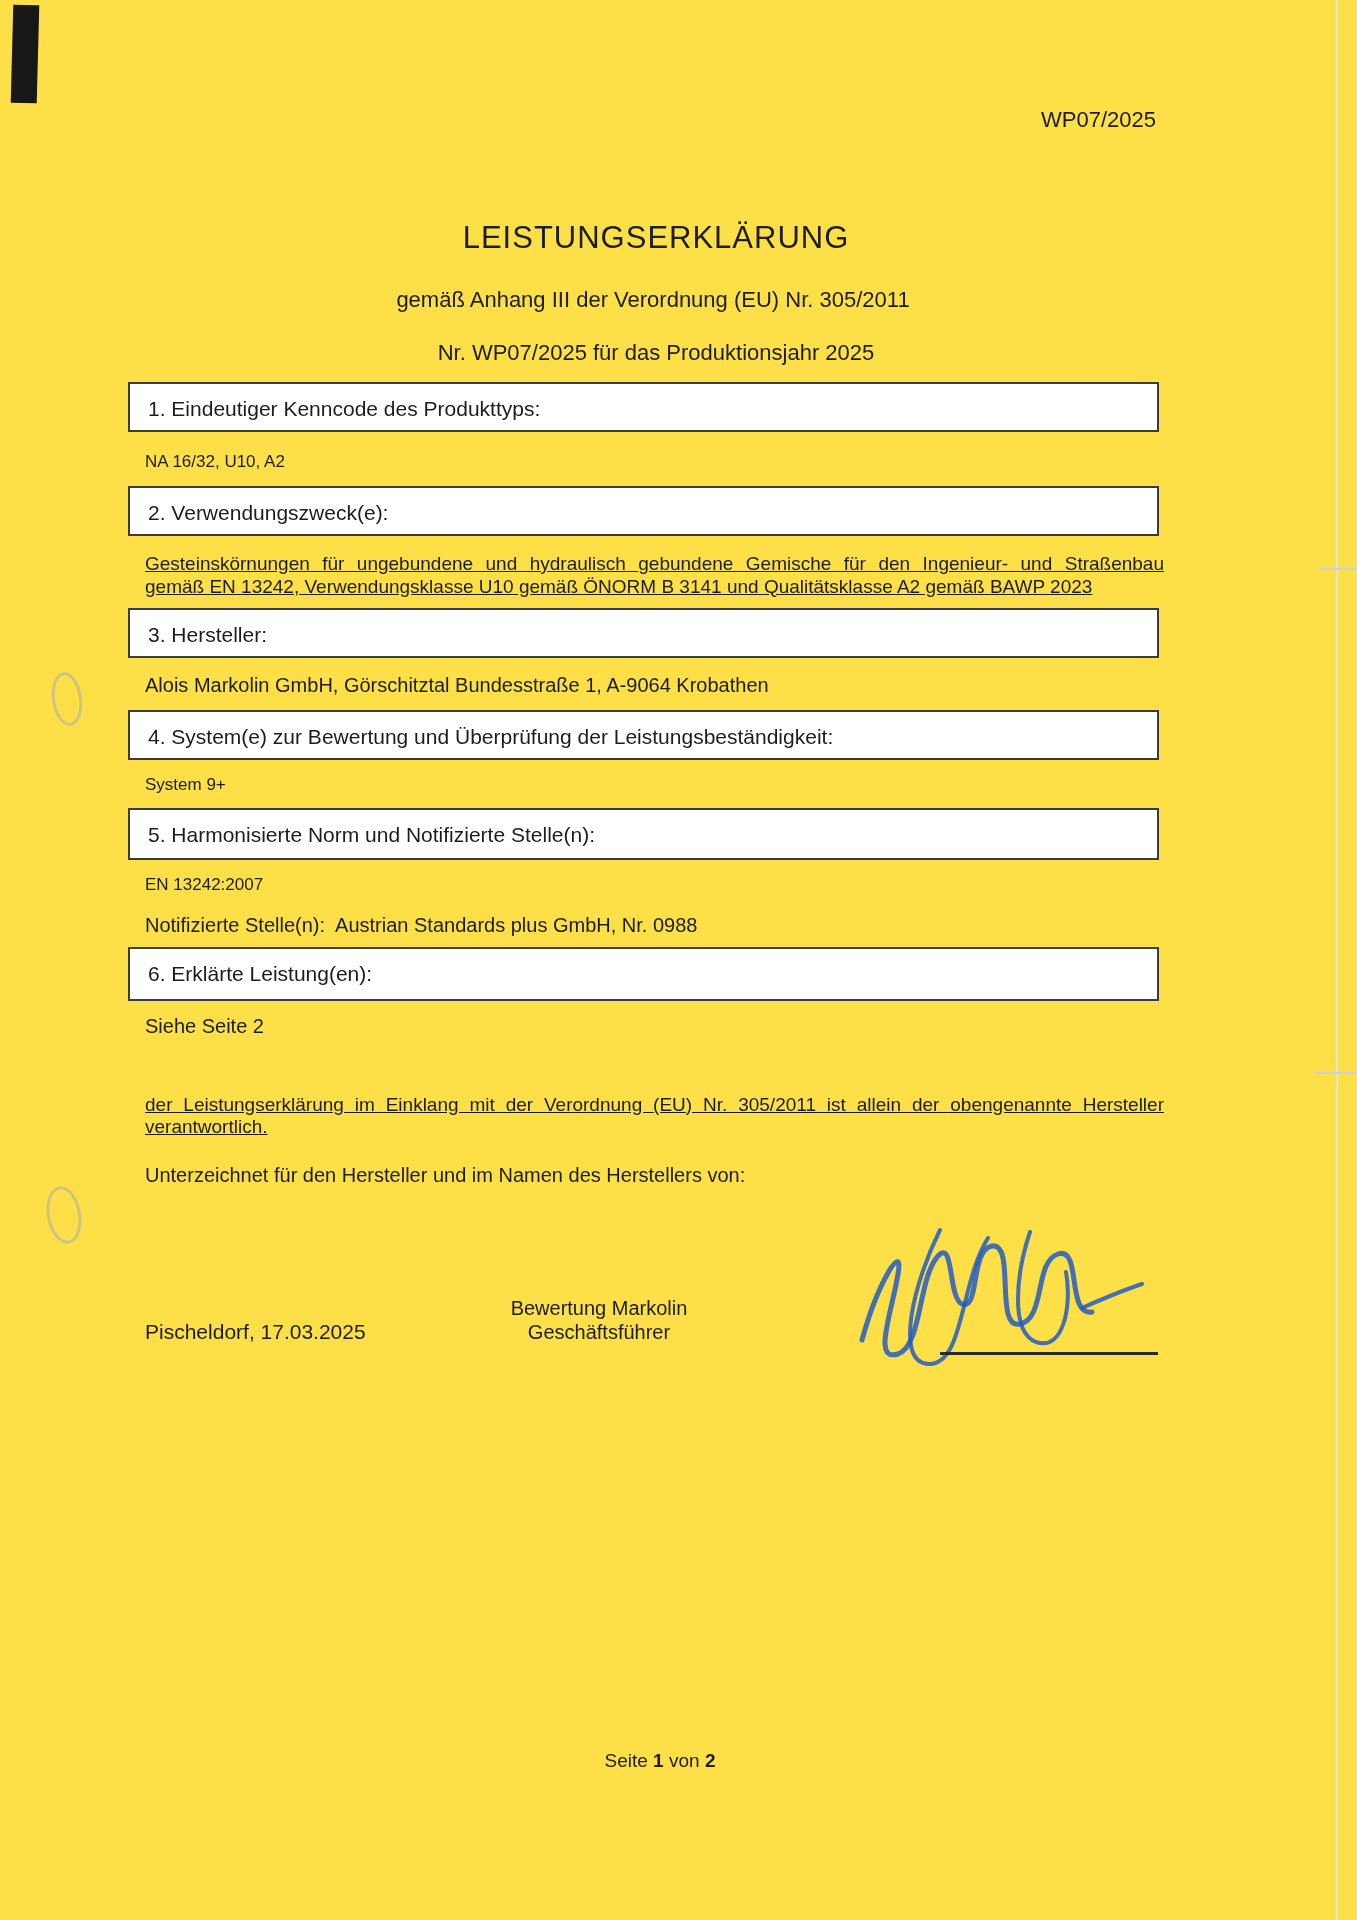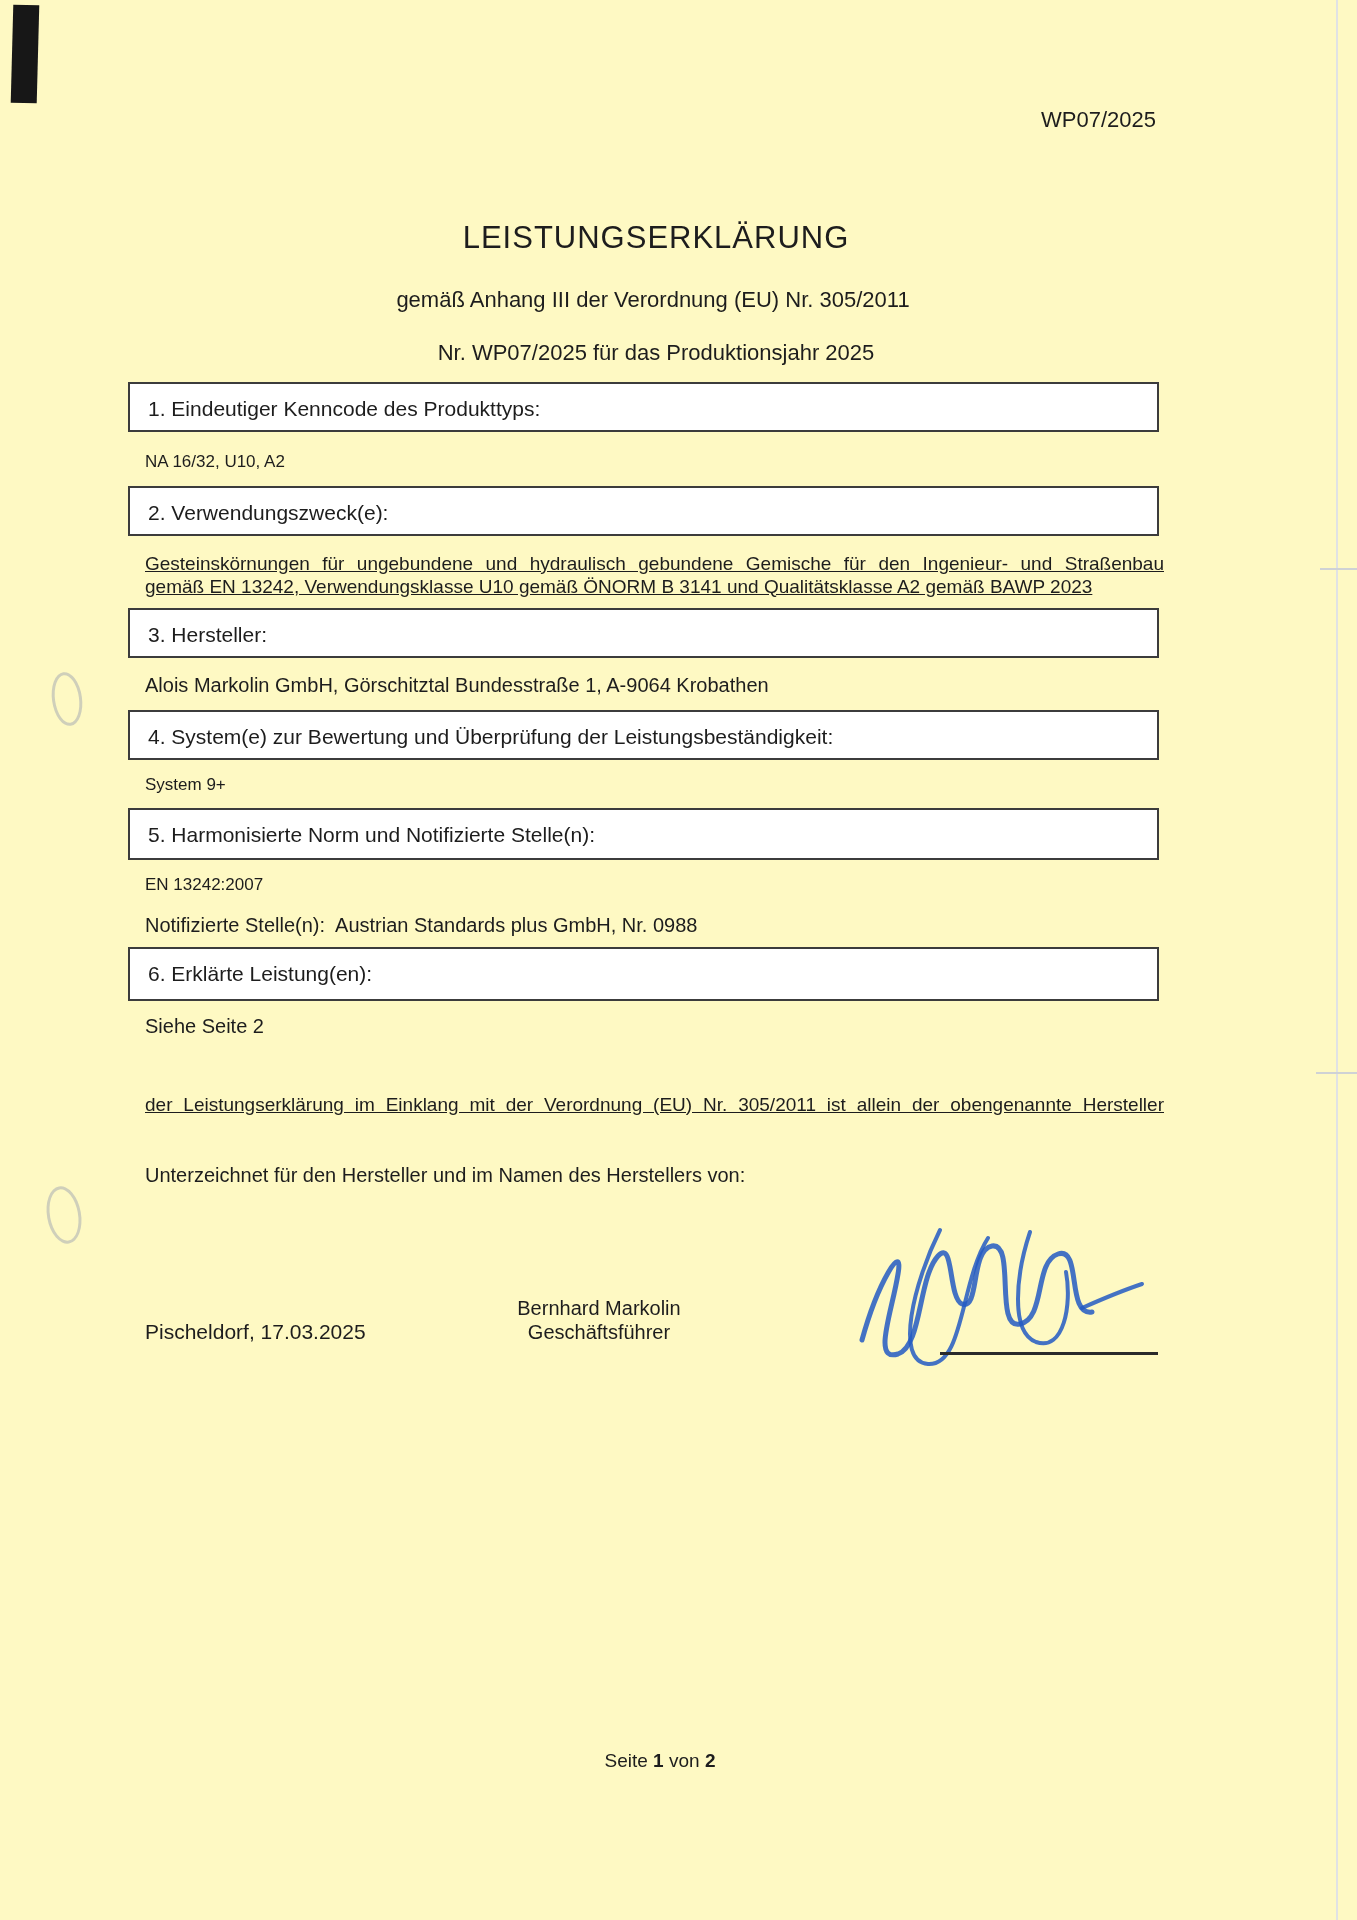--- a/index.html
+++ b/index.html
@@ -1,19 +1,19 @@
 <!DOCTYPE html>
 <html><head>
 <meta charset="utf-8">
 <style>
   html,body{margin:0;padding:0;background:#e8e8e8;}
   .page{
     position:relative;
     width:1357px;height:1920px;
-    background:#fef9c3;
+    background:#fde047;
     font-family:"Liberation Sans", sans-serif;
     color:#1d1d1d;
     overflow:hidden;
   }
   .abs{position:absolute;}
   
   .doc-number{left:1041px;top:107px;font-size:22px;}
   .title{left:456px;top:220px;width:400px;text-align:center;font-size:31px;letter-spacing:1px;}
   .subtitle1{left:353px;top:287px;width:600px;text-align:center;font-size:22px;}
   .subtitle2{left:356px;top:340px;width:600px;text-align:center;font-size:22px;}
@@ -109,24 +109,25 @@
   </div>
   <div class="abs content-line" style="top:875px;">EN 13242:2007</div>
   <div class="abs content-line" style="top:914px;font-size:20px;">Notifizierte Stelle(n):&nbsp; Austrian Standards plus GmbH, Nr. 0988</div>
 
   <div class="abs secbox b6">
     <div class="h">6. Erklärte Leistung(en):</div>
   </div>
   <div class="abs content-line" style="top:1015px;font-size:20px;">Siehe Seite 2</div>
 
   <div class="abs just" style="top:1093.5px;">der Leistungserklärung im Einklang mit der Verordnung (EU) Nr. 305/2011 ist allein der obengenannte Hersteller</div>
+  <div class="abs just lastline" style="top:1116px;">verantwortlich.</div>
 
   <div class="abs sign-intro">Unterzeichnet für den Hersteller und im Namen des Herstellers von:</div>
   <div class="abs place-date">Pischeldorf, 17.03.2025</div>
-  <div class="abs signer" style="top:1297px;">Bernhard Markolin</div>
+  <div class="abs signer" style="top:1297px;">Bewertung Markolin</div>
   <div class="abs signer" style="top:1321px;">Geschäftsführer</div>
 
 
   <svg class="abs" style="left:820px;top:1212px;" width="350" height="165" viewBox="0 0 350 165">
     <g fill="none" stroke="rgba(35,90,195,0.85)" stroke-width="5" stroke-linecap="round">
       <path d="M 42 128 C 58 70, 84 28, 78 62 C 72 100, 52 150, 78 142 C 102 134, 98 66, 118 44 C 134 26, 128 86, 142 92 C 160 98, 150 38, 172 34 C 196 30, 174 118, 200 112 C 226 106, 214 50, 238 42 C 262 34, 246 104, 272 100"></path>
       <path d="M 120 18 C 94 70, 74 150, 108 152 C 144 154, 140 70, 168 26" stroke-width="4"></path>
       <path d="M 210 20 C 196 62, 190 120, 216 130 C 244 140, 252 92, 246 60" stroke-width="4"></path>
       <path d="M 262 96 C 280 88, 304 78, 322 72" stroke-width="4"></path>
     </g>

